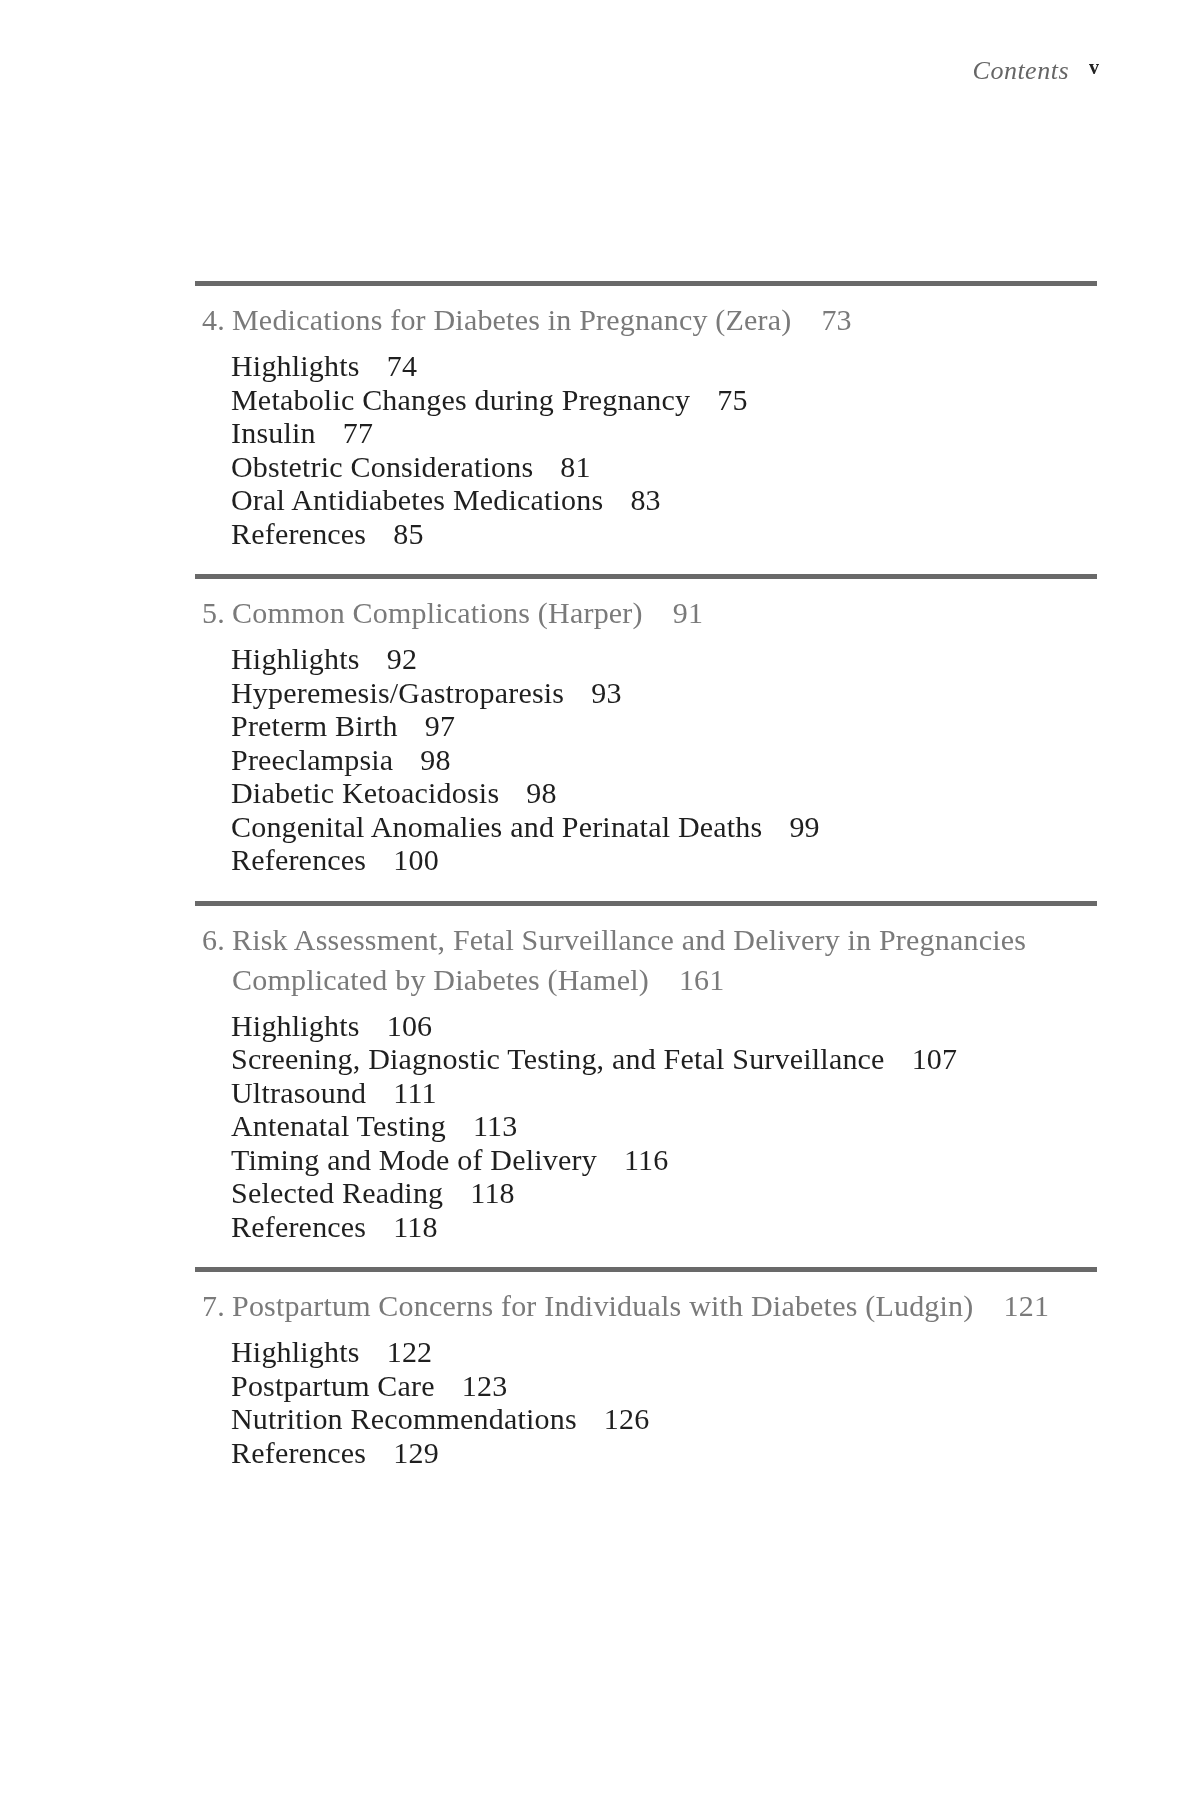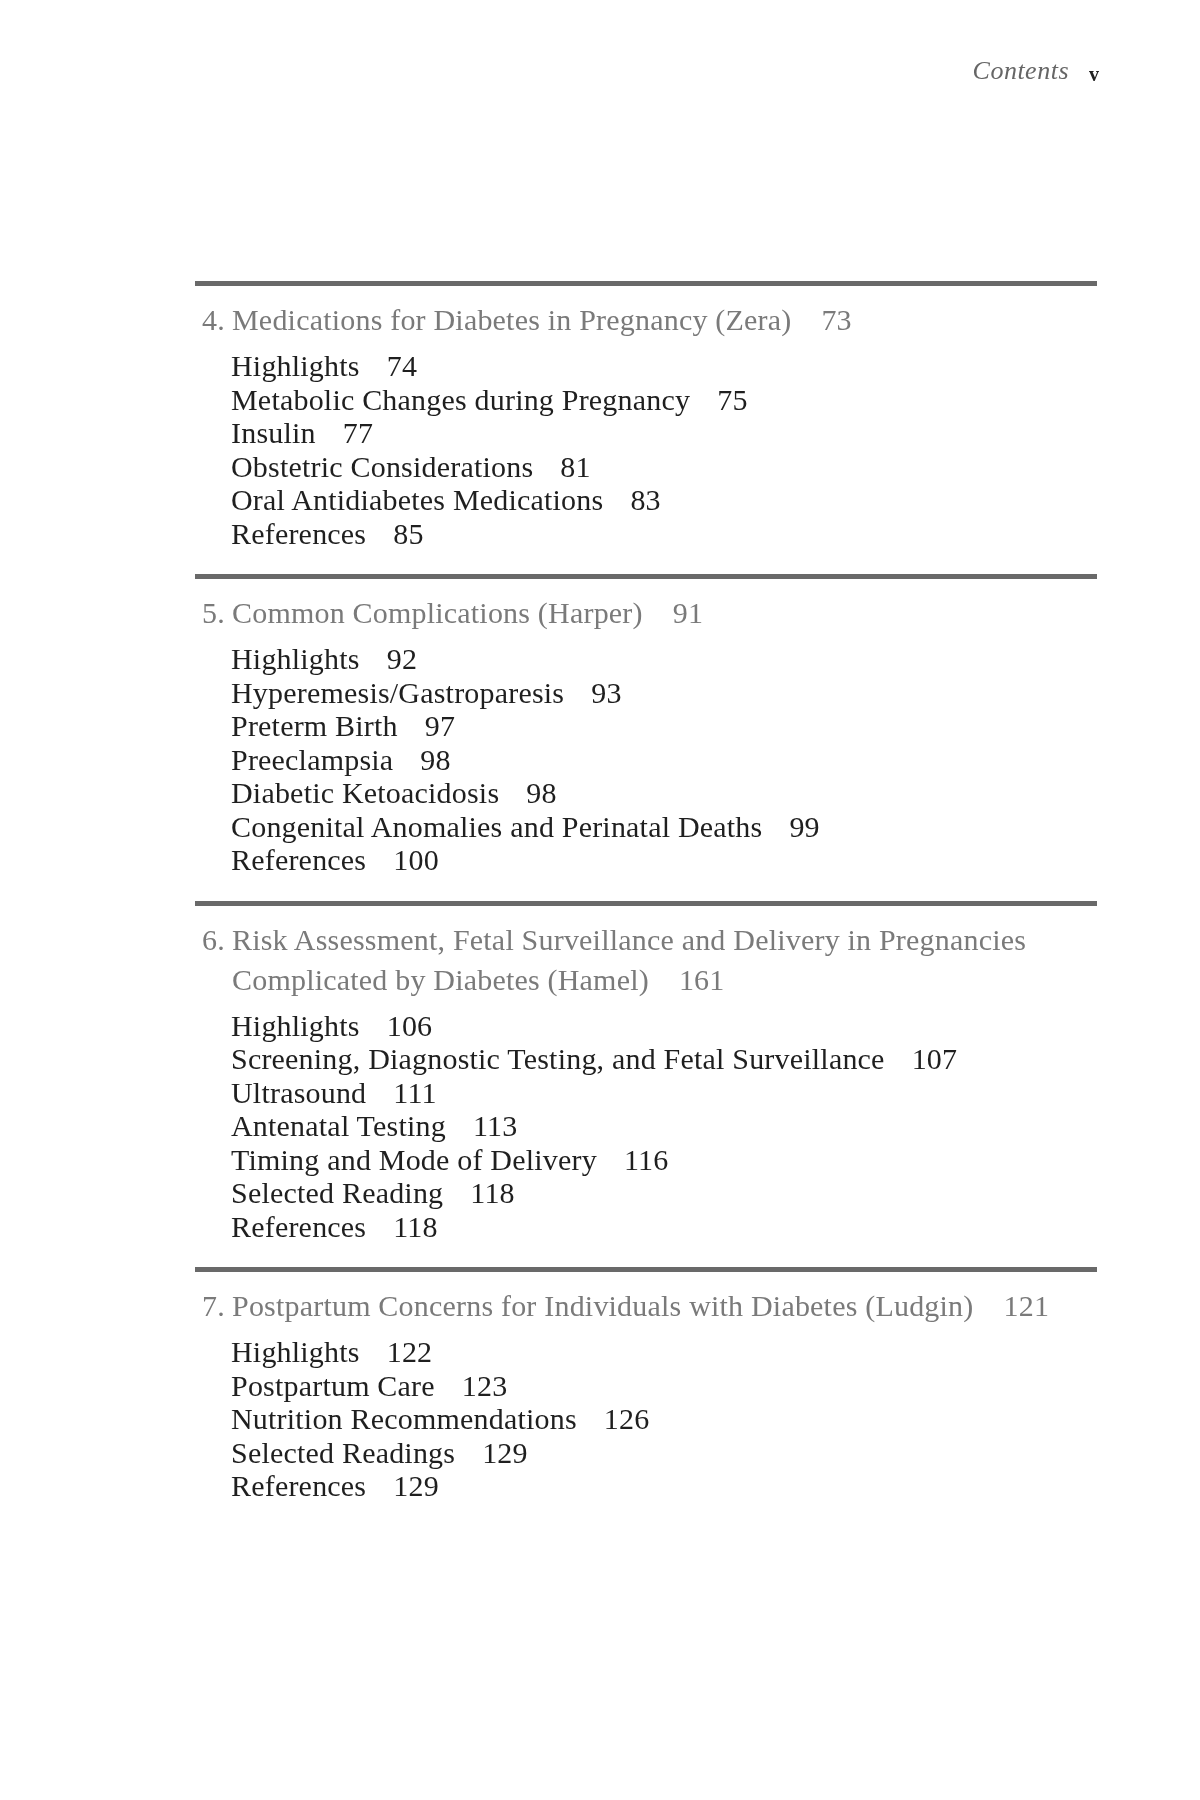--- a/index.html
+++ b/index.html
@@ -8,21 +8,21 @@
     width:1200px; height:1800px;
     position:relative;
     font-family:"Liberation Serif", serif;
     color:#1f1f1f;
   }
 
   
   .page-header {
     position:absolute;
     top:56px; right:100px;
-    display:flex; align-items:flex-end; gap:20px;
+    display:flex; align-items:flex-start; gap:20px;
   }
   .running-title {
     font-style:italic;
     font-size:26px;
     color:#666666;
     letter-spacing:0.5px;
   }
   .folio {
     font-weight:bold;
     font-size:20px;
@@ -142,18 +142,17 @@
     <div class="title-row">
       <span class="chapter-num">7.</span>
       <div class="title-lines">
         <div class="title-line"><span>Postpartum Concerns for Individuals with Diabetes (Ludgin)</span><span class="title-page">121</span></div>
       </div>
     </div>
     <div class="entries">
       <div class="entry"><span>Highlights</span><span class="entry-page">122</span></div>
       <div class="entry"><span>Postpartum Care</span><span class="entry-page">123</span></div>
       <div class="entry"><span>Nutrition Recommendations</span><span class="entry-page">126</span></div>
-      <div class="entry"><span>Selected Readings</span><span class="entry-page">129</span></div>
       <div class="entry"><span>References</span><span class="entry-page">129</span></div>
     </div>
   </div>
 
 </div>
 
 </body></html>

